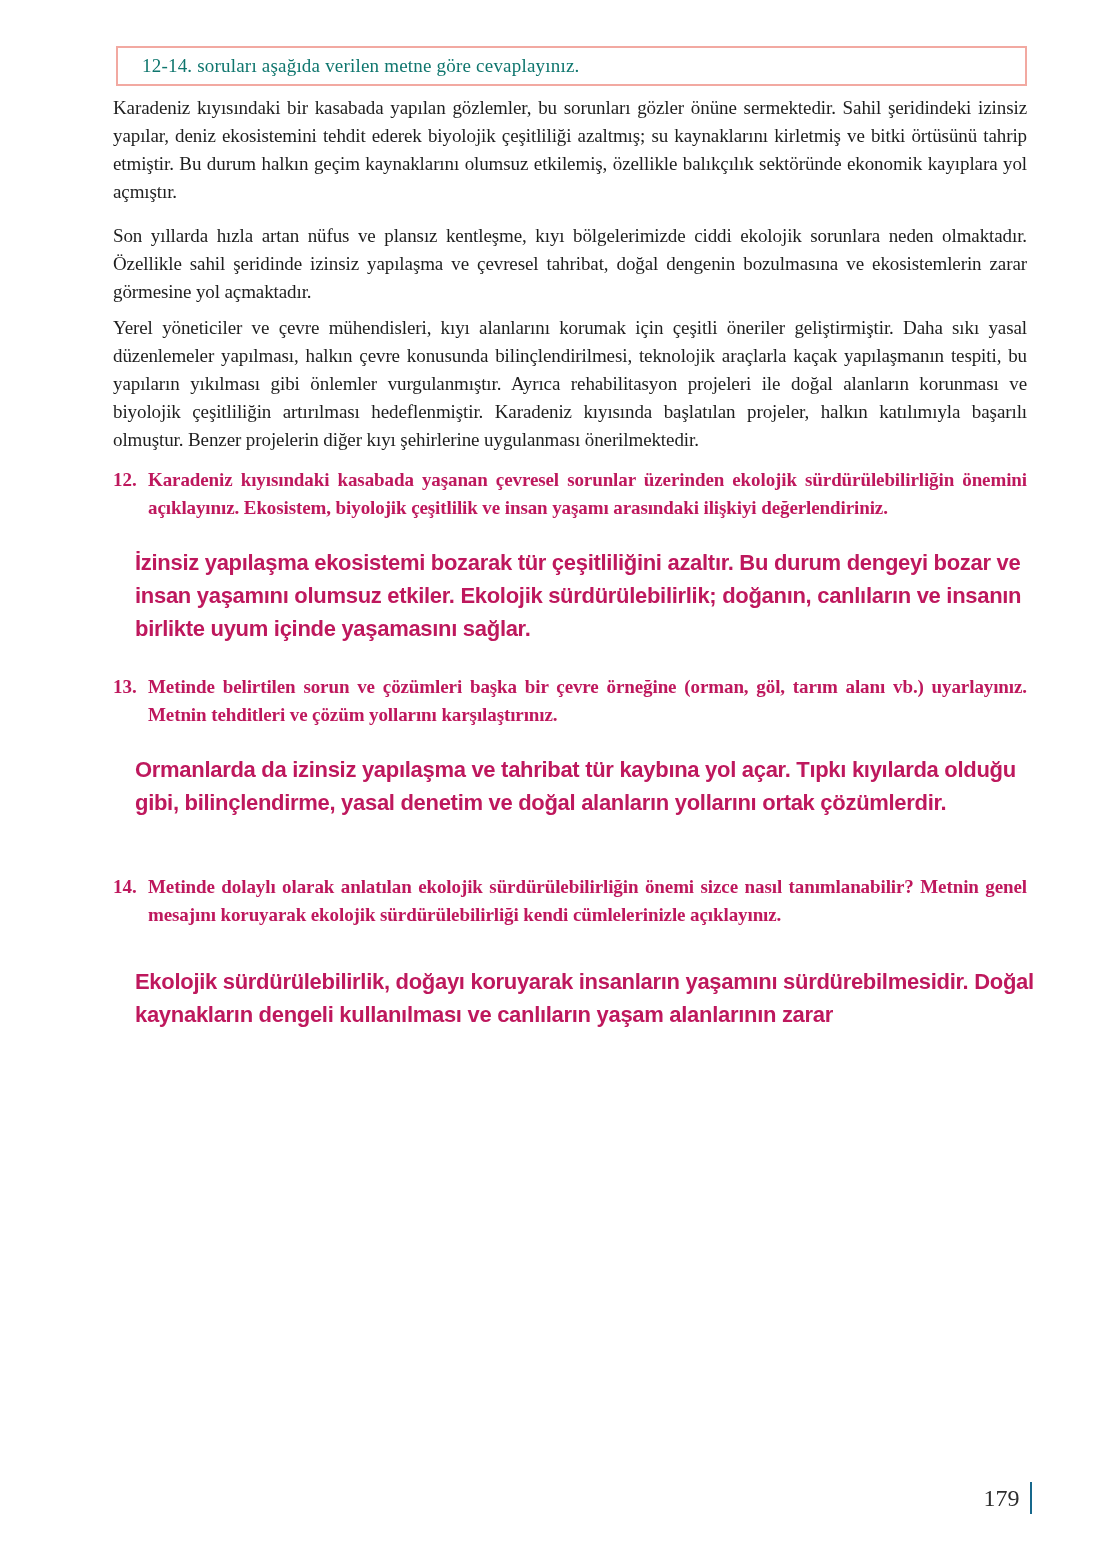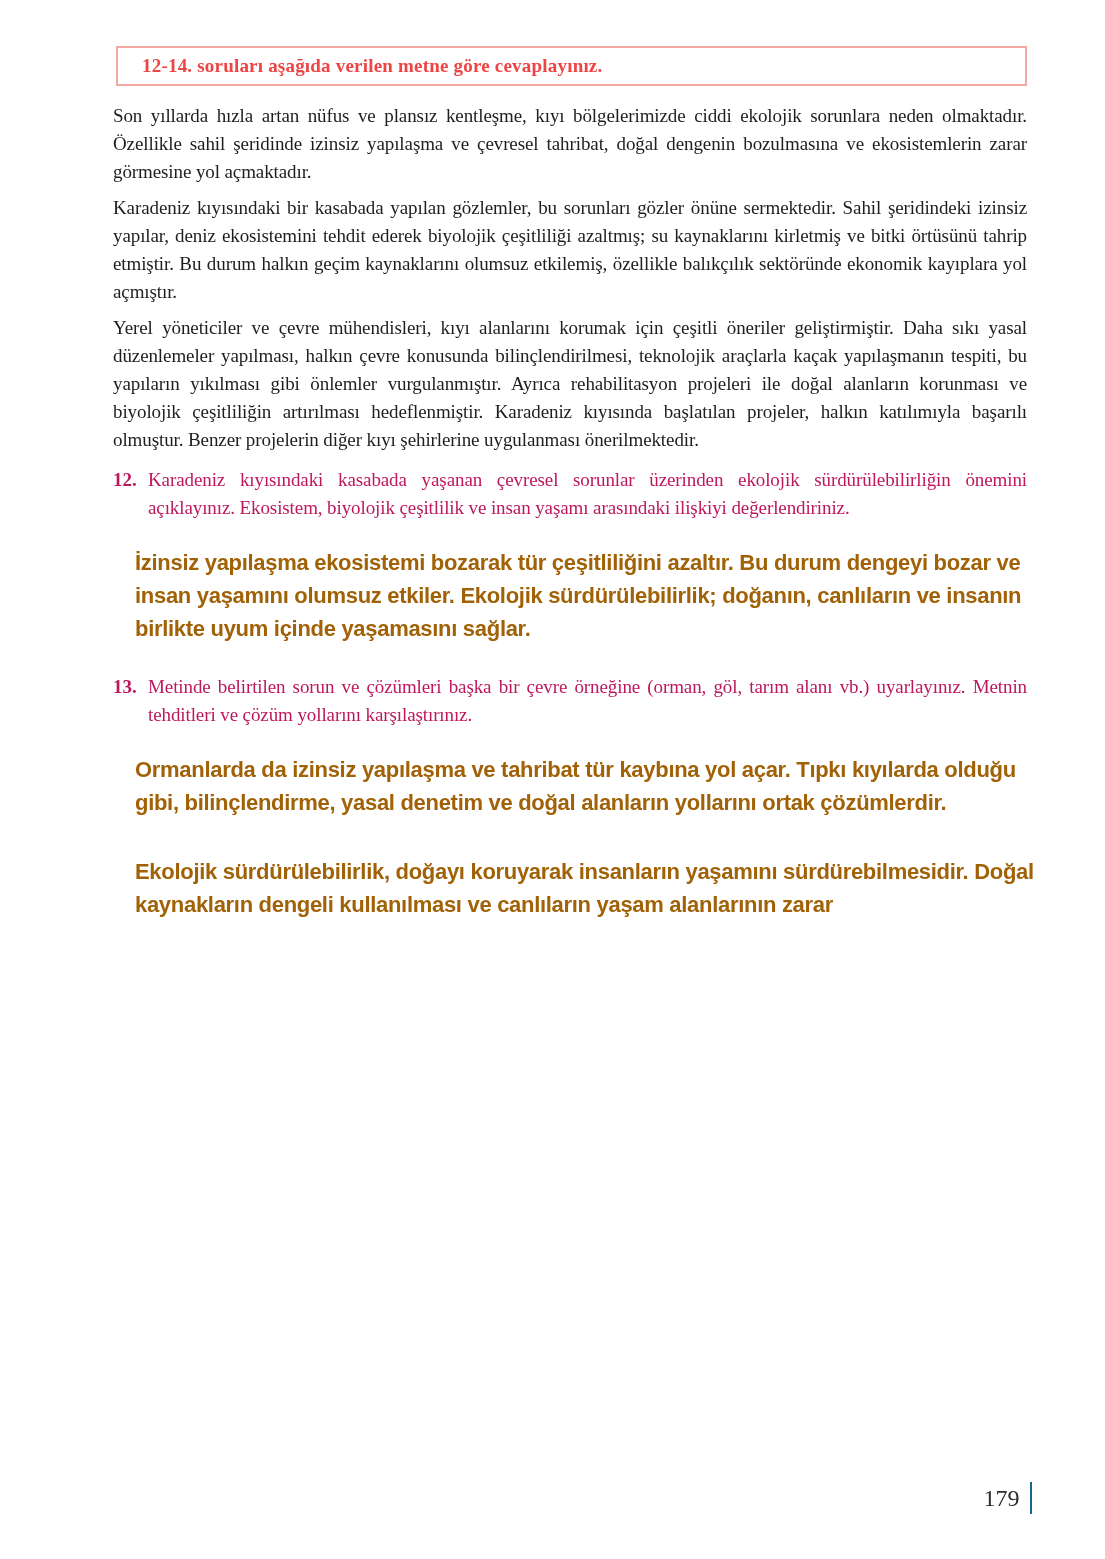--- a/index.html
+++ b/index.html
@@ -47,23 +47,23 @@
   
   .instruction-box {
     margin-top: 46px;
     margin-left: 3px;
     border: 2px solid #f2a9a1;
     background: #ffffff;
     padding: 7px 10px 7px 24px;
     box-sizing: border-box;
   }
   .instruction-box span {
-    font-weight: bold;
+    font-weight: normal;
     font-size: 19px;
-    color: #ef4444;
+    color: #0f766e;
     letter-spacing: 0.2px;
   }
 
   
   .para {
     margin: 8px 0 0 0;
     font-size: 19px;
     line-height: 28px;
     text-align: justify;
     letter-spacing: -0.1px;
@@ -80,30 +80,31 @@
     color: #be185d;
   }
   .question .qnum {
     flex: 0 0 35px;
     font-weight: bold;
   }
   .question .qtext {
     flex: 1 1 auto;
     text-align: justify;
     letter-spacing: -0.1px;
+    font-weight: bold;
   }
   .q12 { margin-top: 12px; }
   .q13 { margin-top: 28px; }
   .q14 { margin-top: 54px; }
 
   
   .answer {
     font-family: "Liberation Sans", sans-serif;
     font-weight: bold;
-    color: #a16207;
+    color: #be185d;
     font-size: 22px;
     line-height: 33px;
     letter-spacing: -0.3px;
     margin-left: 22px;
     width: 905px;
   }
   .a12 { margin-top: 24px; }
   .a13 { margin-top: 24px; }
   .a14 { margin-top: 36px; }
 
@@ -131,36 +132,40 @@
 </head>
 <body>
 
 <div class="page">
 
 
   <div class="instruction-box">
     <span>12-14. soruları aşağıda verilen metne göre cevaplayınız.</span>
   </div>
 
+  <p class="para">Karadeniz kıyısındaki bir kasabada yapılan gözlemler, bu sorunları gözler önüne sermektedir. Sahil şeridindeki izinsiz yapılar, deniz ekosistemini tehdit ederek biyolojik çeşitliliği azaltmış; su kaynaklarını kirletmiş ve bitki örtüsünü tahrip etmiştir. Bu durum halkın geçim kaynaklarını olumsuz etkilemiş, özellikle balıkçılık sektöründe ekonomik kayıplara yol açmıştır.</p>
   <p class="para first">Son yıllarda hızla artan nüfus ve plansız kentleşme, kıyı bölgelerimizde ciddi ekolojik sorunlara neden olmaktadır. Özellikle sahil şeridinde izinsiz yapılaşma ve çevresel tahribat, doğal dengenin bozulmasına ve ekosistemlerin zarar görmesine yol açmaktadır.</p>
-  <p class="para">Karadeniz kıyısındaki bir kasabada yapılan gözlemler, bu sorunları gözler önüne sermektedir. Sahil şeridindeki izinsiz yapılar, deniz ekosistemini tehdit ederek biyolojik çeşitliliği azaltmış; su kaynaklarını kirletmiş ve bitki örtüsünü tahrip etmiştir. Bu durum halkın geçim kaynaklarını olumsuz etkilemiş, özellikle balıkçılık sektöründe ekonomik kayıplara yol açmıştır.</p>
   <p class="para">Yerel yöneticiler ve çevre mühendisleri, kıyı alanlarını korumak için çeşitli öneriler geliştirmiştir. Daha sıkı yasal düzenlemeler yapılması, halkın çevre konusunda bilinçlendirilmesi, teknolojik araçlarla kaçak yapılaşmanın tespiti, bu yapıların yıkılması gibi önlemler vurgulanmıştır. Ayrıca rehabilitasyon projeleri ile doğal alanların korunması ve biyolojik çeşitliliğin artırılması hedeflenmiştir. Karadeniz kıyısında başlatılan projeler, halkın katılımıyla başarılı olmuştur. Benzer projelerin diğer kıyı şehirlerine uygulanması önerilmektedir.</p>
 
   <div class="question q12">
     <span class="qnum">12.</span>
     <span class="qtext">Karadeniz kıyısındaki kasabada yaşanan çevresel sorunlar üzerinden ekolojik sürdürülebilirliğin önemini açıklayınız. Ekosistem, biyolojik çeşitlilik ve insan yaşamı arasındaki ilişkiyi değerlendiriniz.</span>
   </div>
   <div class="answer a12">İzinsiz yapılaşma ekosistemi bozarak tür çeşitliliğini azaltır. Bu durum dengeyi bozar ve insan yaşamını olumsuz etkiler. Ekolojik sürdürülebilirlik; doğanın, canlıların ve insanın birlikte uyum içinde yaşamasını sağlar.</div>
 
   <div class="question q13">
     <span class="qnum">13.</span>
     <span class="qtext">Metinde belirtilen sorun ve çözümleri başka bir çevre örneğine (orman, göl, tarım alanı vb.) uyarlayınız. Metnin tehditleri ve çözüm yollarını karşılaştırınız.</span>
   </div>
   <div class="answer a13">Ormanlarda da izinsiz yapılaşma ve tahribat tür kaybına yol açar. Tıpkı kıyılarda olduğu gibi, bilinçlendirme, yasal denetim ve doğal alanların yollarını ortak çözümlerdir.</div>
 
+  <div class="question q14">
+    <span class="qnum">14.</span>
+    <span class="qtext">Metinde dolaylı olarak anlatılan ekolojik sürdürülebilirliğin önemi sizce nasıl tanımlanabilir? Metnin genel mesajını koruyarak ekolojik sürdürülebilirliği kendi cümlelerinizle açıklayınız.</span>
+  </div>
   <div class="answer a14">Ekolojik sürdürülebilirlik, doğayı koruyarak insanların yaşamını sürdürebilmesidir. Doğal kaynakların dengeli kullanılması ve canlıların yaşam alanlarının zarar</div>
 
   <div class="footer">
     <span class="pnum">179</span>
     <span class="footer-rule"></span>
   </div>
 
 </div>
 
 </body></html>

